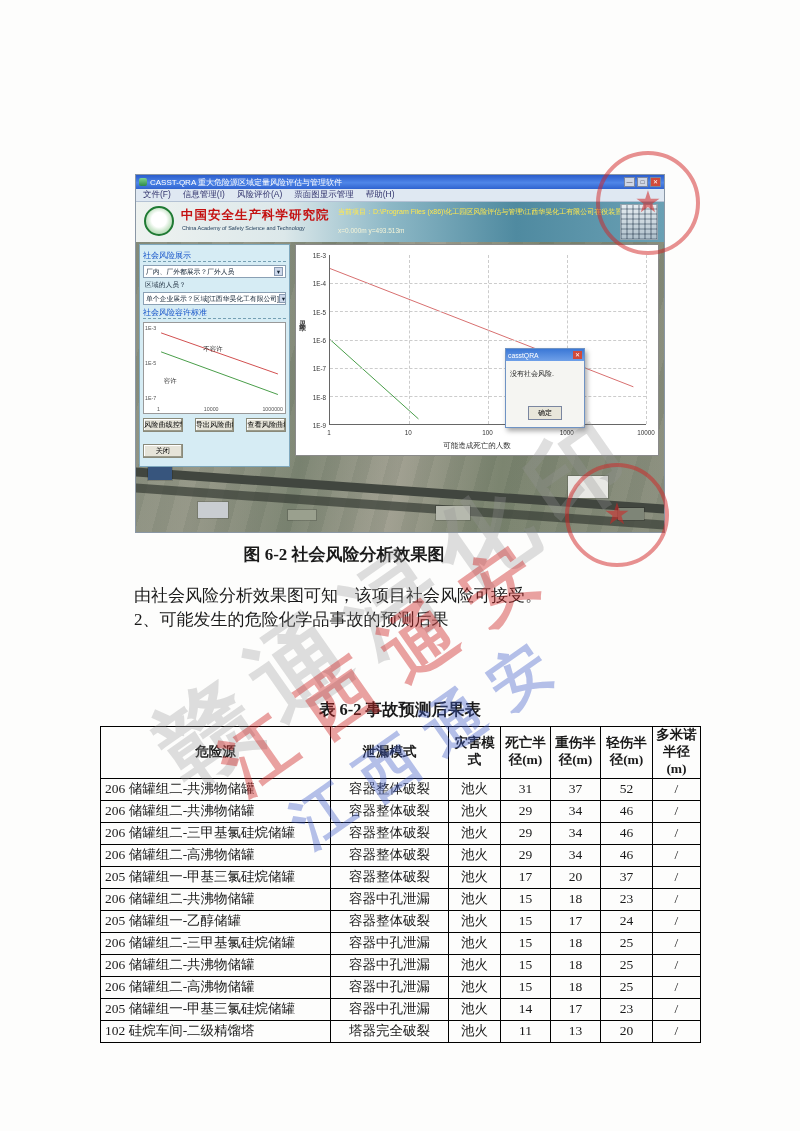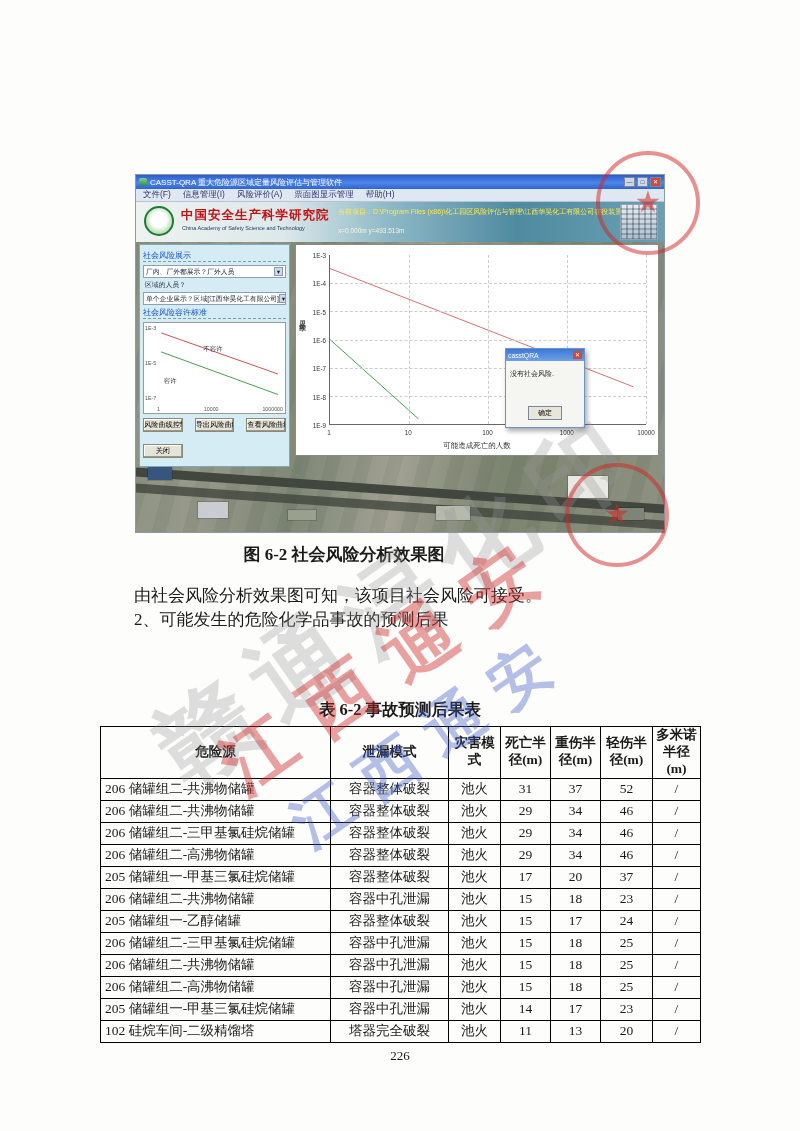--- a/index.html
+++ b/index.html
@@ -372,21 +372,20 @@
           <td>塔器完全破裂</td>
           <td>池火</td>
           <td>11</td>
           <td>13</td>
           <td>20</td>
           <td>/</td>
         </tr>
       </tbody>
   </table>
 
-  <div class="page-number">226</div>
 
   <div class="wm-layer">
     <div class="wm wm-gray">赣通浔化印</div>
     <div class="wm wm-blue">江西通安</div>
     <div class="wm wm-red">江西通安</div>
     <div class="stamp stamp1">
       <span class="star">★</span>
     </div>
     <div class="stamp stamp2">
       <span class="star">★</span>

